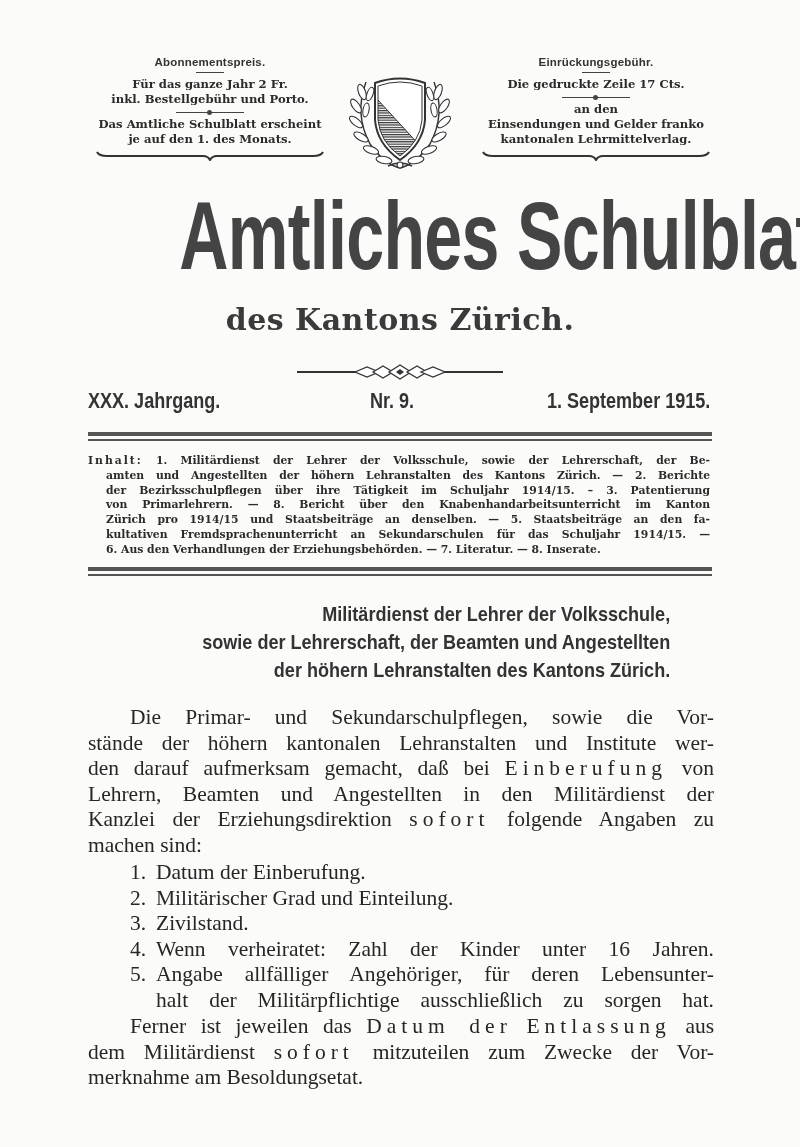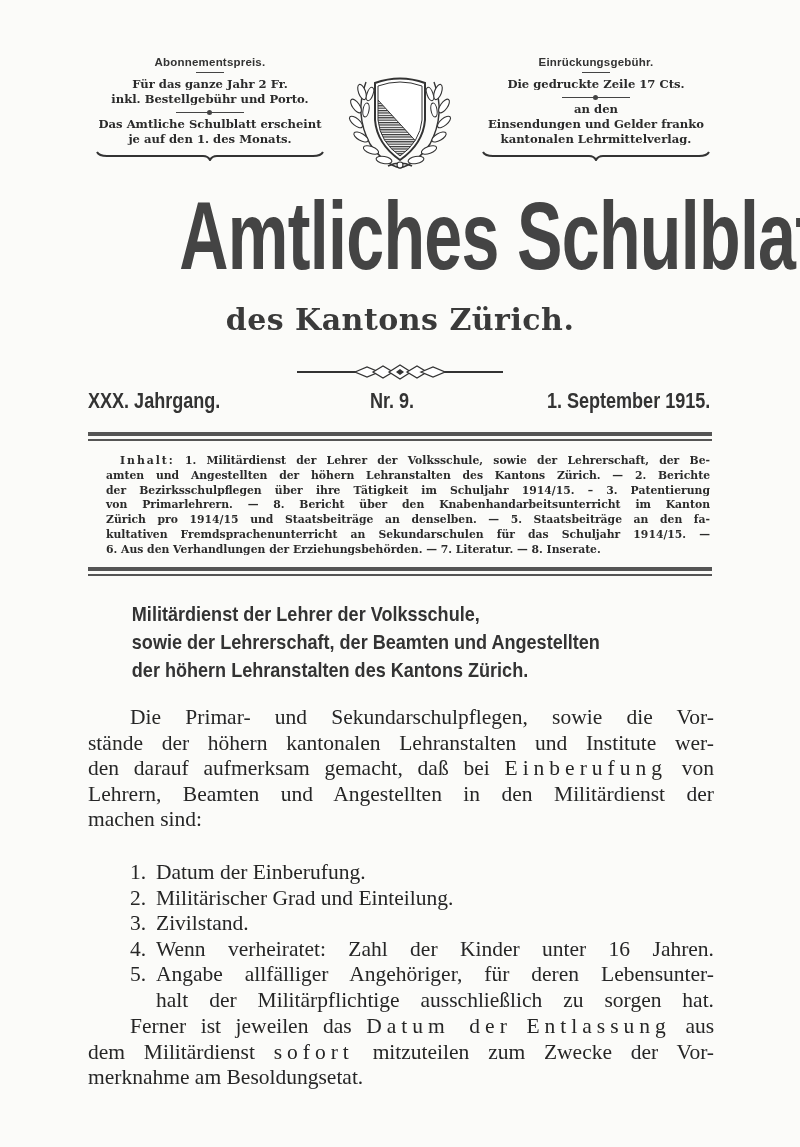--- a/index.html
+++ b/index.html
@@ -71,28 +71,28 @@
   .double-rule .thin { height: 1.5px; background: #555; margin-top: 3px; }
   .rule-1 { top: 432px; }
   .rule-2 { top: 567px; }
 
   
   .contents {
     position: absolute; left: 88px; top: 454px; width: 622px;
     font-family: "DejaVu Serif", serif; font-size: 10.8px; line-height: 14.8px; color: #2b2b2b;
     text-align: justify; font-weight: bold;
   }
-  .contents-label { letter-spacing: 2px; margin-left: 32px; }
+  .contents-label { letter-spacing: 2px; }
   .contents .line { display: block; text-align: justify; text-align-last: justify; white-space: nowrap; }
   .contents .indent { padding-left: 18px; }
   .contents .last { text-align-last: left; }
 
   
   .article-heading {
-    position: absolute; left: 88px; top: 600px; width: 626px; text-align: left;
+    position: absolute; left: 88px; top: 600px; width: 626px; text-align: right;
     font-family: "Liberation Sans", sans-serif; font-weight: bold; font-size: 21px;
     line-height: 28px; color: #333;
   }
   .article-heading .hl { display: block; white-space: nowrap; transform: scaleX(0.86); transform-origin: center; }
 
   .body-text {
     position: absolute; left: 88px; top: 705px; width: 626px;
     font-family: "Liberation Serif", serif; font-size: 21.5px; line-height: 25.6px; color: #262626;
   }
   .body-text .line { display: block; white-space: nowrap; text-align: justify; text-align-last: justify; }
@@ -235,20 +235,21 @@
     <span class="hl">Militärdienst der Lehrer der Volksschule,</span>
     <span class="hl">sowie der Lehrerschaft, der Beamten und Angestellten</span>
     <span class="hl">der höhern Lehranstalten des Kantons Zürich.</span>
   </div>
 
   <div class="body-text">
     <span class="line first">Die Primar- und Sekundarschulpflegen, sowie die Vor-</span>
     <span class="line">stände der höhern kantonalen Lehranstalten und Institute wer-</span>
     <span class="line"><span>den darauf aufmerksam gemacht, daß bei</span> <span class="spaced">Einberufung</span> <span>von</span></span>
     <span class="line">Lehrern, Beamten und Angestellten in den Militärdienst der</span>
+    <span class="line"><span>Kanzlei der Erziehungsdirektion</span> <span class="spaced">sofort</span> <span>folgende Angaben zu</span></span>
     <span class="line short">machen sind:</span>
   </div>
 
   <div class="list">
     <span class="item"><span class="num">1.</span><span>Datum der Einberufung.</span></span>
     <span class="item"><span class="num">2.</span><span>Militärischer Grad und Einteilung.</span></span>
     <span class="item"><span class="num">3.</span><span>Zivilstand.</span></span>
     <span class="item" style="text-align:justify;text-align-last:justify;display:block;"><span class="num">4.</span><span>Wenn verheiratet: Zahl der Kinder unter 16 Jahren.</span></span>
     <span class="item justify"><span class="num">5.</span><span>Angabe allfälliger Angehöriger, für deren Lebensunter-</span></span>
     <span class="cont">halt der Militärpflichtige ausschließlich zu sorgen hat.</span>

